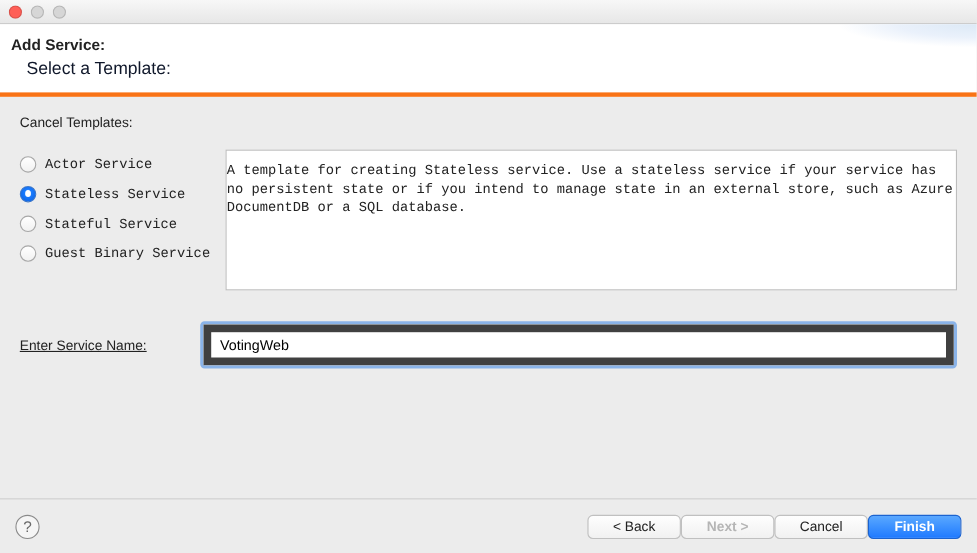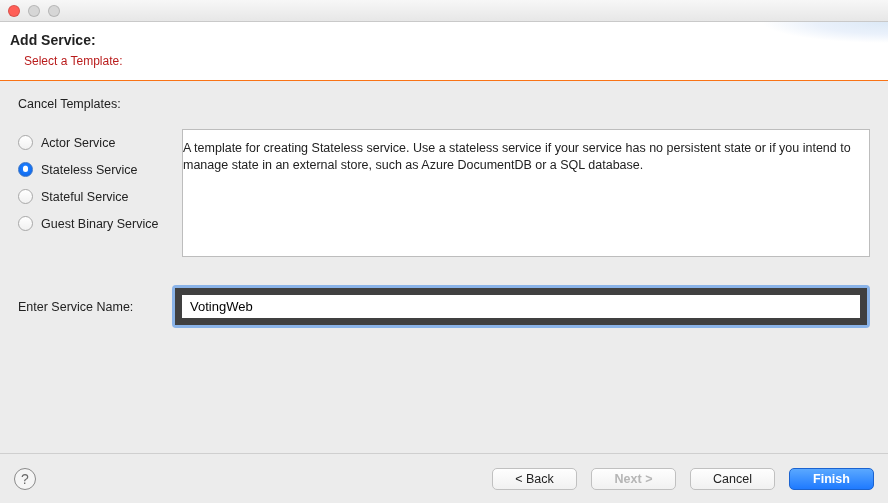--- a/index.html
+++ b/index.html
@@ -23,47 +23,48 @@
   }
   .traffic { width: 12px; height: 12px; border-radius: 50%; border: 0.5px solid rgba(0,0,0,0.15); }
   .traffic.close { background: #ff5f57; }
   .traffic.min { background: #d6d6d6; }
   .traffic.max { background: #d6d6d6; }
 
   
   .header {
     background: #fff;
     padding: 10px 10px 12px 10px;
-    border-bottom: 1px solid #f97316;
+    border-bottom: 4px solid #f97316;
     position: relative;
   }
   .header .swoosh {
     position: absolute;
     right: 0; top: 0;
     width: 160px; height: 54px;
     background: radial-gradient(ellipse 180px 30px at 100% 0%, #dce9f6 0%, #eaf1fb 40%, rgba(255,255,255,0) 70%);
   }
   .header h1 { font-size: 14px; font-weight: bold; margin-bottom: 6px; }
-  .header .sub { font-size: 12px; padding-left: 14px; color: #b91c1c; }
+  .header .sub { font-size: 16px; padding-left: 14px; color: #0f172a; }
 
   
   .panel {
     padding: 16px 18px;
   }
   .section-label {
     font-size: 12.5px;
     color: #222;
     margin-bottom: 18px;
   }
 
   .template-row {
     display: flex;
     gap: 14px;
     align-items: stretch;
     margin-bottom: 28px;
+    font-family: Liberation Mono, monospace;
   }
   .radio-list {
     display: flex;
     flex-direction: column;
     gap: 12px;
     padding-top: 6px;
     min-width: 150px;
   }
   .radio-item {
     display: flex;
@@ -95,21 +96,22 @@
     padding: 10px 0;
     font-size: 12.5px;
     line-height: 1.35;
     color: #222;
     min-height: 128px;
   }
 
   .name-row {
     display: flex;
     align-items: center;
-    gap: 14px;
+    gap: 24px;
+    text-decoration: underline;
   }
   .name-row label {
     font-size: 12.5px;
     min-width: 140px;
   }
   .name-input-wrap {
     flex: 1;
     border: 3px solid #8ab3e8;
     border-radius: 4px;
     padding: 0;
@@ -140,21 +142,20 @@
     border-radius: 50%;
     display: flex; align-items: center; justify-content: center;
     color: #6a6a6a;
     font-size: 14px;
     cursor: pointer;
     background: #f5f5f5;
   }
   .footer-buttons {
     margin-left: auto;
     display: flex;
-    gap: 14px;
   }
   .btn {
     min-width: 85px;
     height: 22px;
     border-radius: 5px;
     border: 1px solid #c0c0c0;
     background: linear-gradient(#fefefe, #f1f1f1);
     font-size: 12.5px;
     cursor: pointer;
     color: #222;

